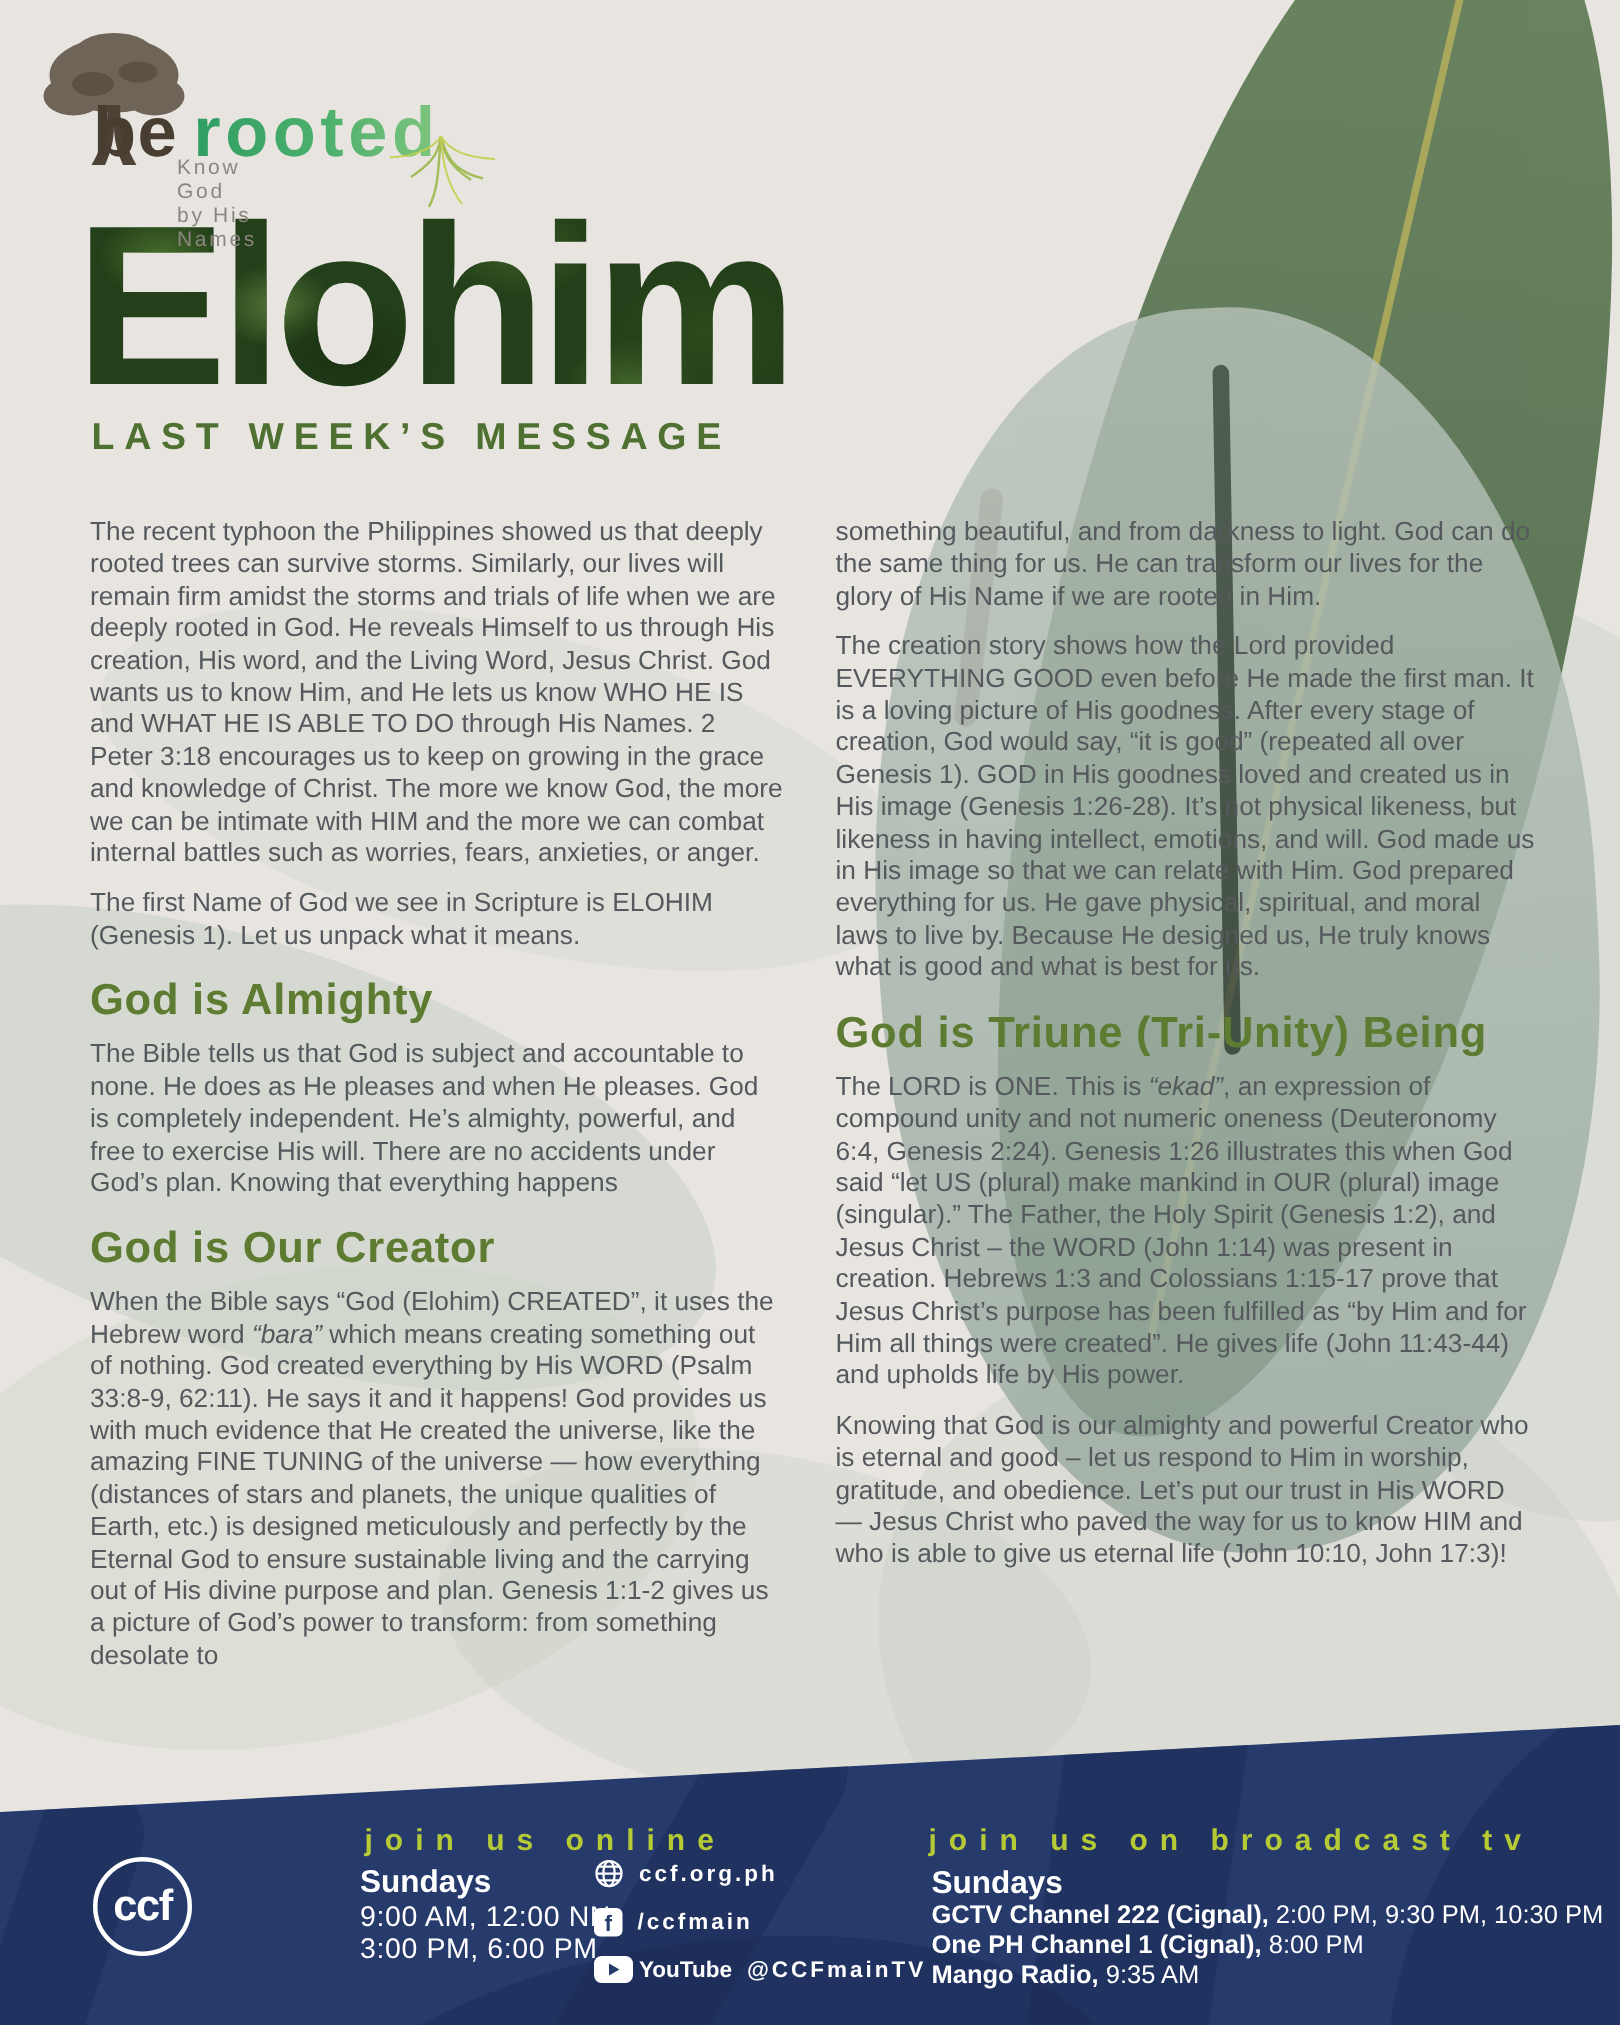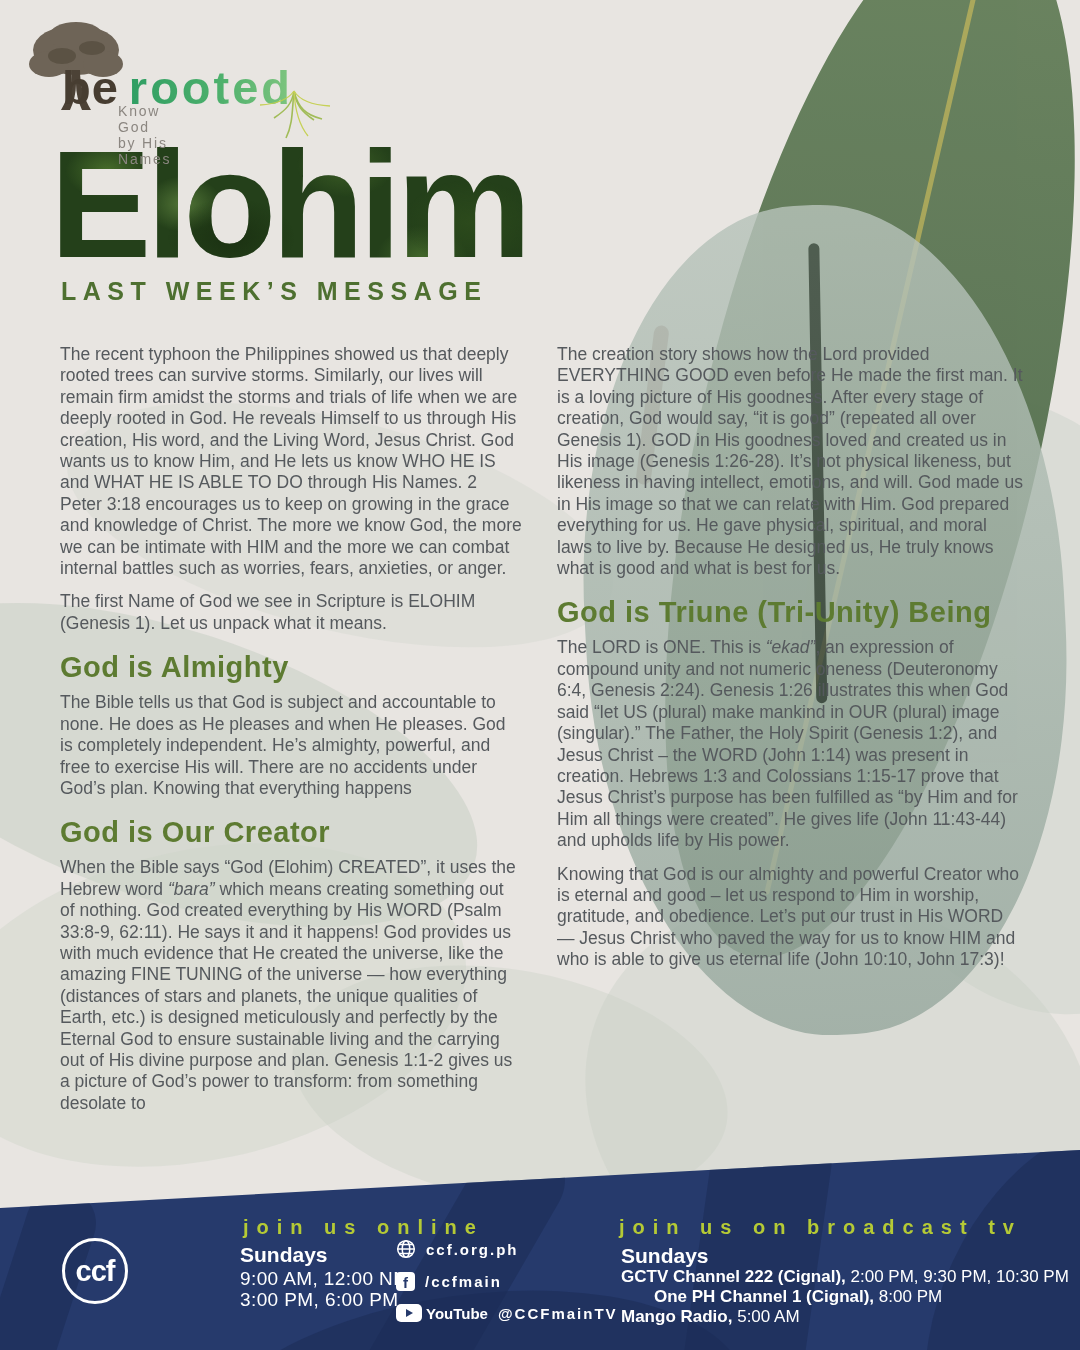--- a/index.html
+++ b/index.html
@@ -120,21 +120,21 @@
   }
   .yt-box{
     width:26px;height:18px;background:#fff;border-radius:5px;position:relative;
   }
   .yt-box::after{
     content:"";position:absolute;left:10px;top:5px;
     border-left:7px solid #263a6c;border-top:4px solid transparent;border-bottom:4px solid transparent;
   }
   .yt-word{font-size:15px;font-weight:700;margin-left:4px;letter-spacing:0;}
   .bc-line{position:absolute;left:621px;font-size:17px;color:#fff;white-space:nowrap;}
-  .bc1{top:117px;} .bc2{top:137px;margin-left:33px;} .bc3{top:157px;}
+  .bc1{top:117px;} .bc2{top:137px;} .bc3{top:157px;}
   .bc-line b{font-weight:700;}
 </style>
 </head>
 <body>
 
 <div class="bg">
   <div class="shape faint6"></div>
   <div class="shape faint4"></div>
   <div class="shape faint1"></div>
   <div class="shape faint2"></div>
@@ -188,20 +188,21 @@
 <div class="col col-left">
   <p>The recent typhoon the Philippines showed us that deeply rooted trees can survive storms. Similarly, our lives will remain firm amidst the storms and trials of life when we are deeply rooted in God. He reveals Himself to us through His creation, His word, and the Living Word, Jesus Christ. God wants us to know Him, and He lets us know WHO HE IS and WHAT HE IS ABLE TO DO through His Names. 2 Peter 3:18 encourages us to keep on growing in the grace and knowledge of Christ. The more we know God, the more we can be intimate with HIM and the more we can combat internal battles such as worries, fears, anxieties, or anger.</p>
   <p>The first Name of God we see in Scripture is ELOHIM (Genesis 1). Let us unpack what it means.</p>
   <h2>God is Almighty</h2>
   <p>The Bible tells us that God is subject and accountable to none. He does as He pleases and when He pleases. God is completely independent. He’s almighty, powerful, and free to exercise His will. There are no accidents under God’s plan. Knowing that everything happens</p>
   <h2>God is Our Creator</h2>
   <p><span>When the Bible says “God (Elohim) CREATED”, it uses the Hebrew word </span><span class="ital">“bara”</span><span> which means creating something out of nothing. God created everything by His WORD (Psalm 33:8-9, 62:11). He says it and it happens! God provides us with much evidence that He created the universe, like the amazing FINE TUNING of the universe — how everything (distances of stars and planets, the unique qualities of Earth, etc.) is designed meticulously and perfectly by the Eternal God to ensure sustainable living and the carrying out of His divine purpose and plan. Genesis 1:1-2 gives us a picture of God’s power to transform: from something desolate to</span></p>
 </div>
 
 <div class="col col-right">
+  <p>something beautiful, and from darkness to light. God can do the same thing for us. He can transform our lives for the glory of His Name if we are rooted in Him.</p>
   <p>The creation story shows how the Lord provided EVERYTHING GOOD even before He made the first man. It is a loving picture of His goodness. After every stage of creation, God would say, “it is good” (repeated all over Genesis 1). GOD in His goodness loved and created us in His image (Genesis 1:26-28). It’s not physical likeness, but likeness in having intellect, emotions, and will. God made us in His image so that we can relate with Him. God prepared everything for us. He gave physical, spiritual, and moral laws to live by. Because He designed us, He truly knows what is good and what is best for us.</p>
   <h2>God is Triune (Tri-Unity) Being</h2>
   <p><span>The LORD is ONE. This is </span><span class="ital">“ekad”</span><span>, an expression of compound unity and not numeric oneness (Deuteronomy 6:4, Genesis 2:24). Genesis 1:26 illustrates this when God said “let US (plural) make mankind in OUR (plural) image (singular).” The Father, the Holy Spirit (Genesis 1:2), and Jesus Christ – the WORD (John 1:14) was present in creation. Hebrews 1:3 and Colossians 1:15-17 prove that Jesus Christ’s purpose has been fulfilled as “by Him and for Him all things were created”. He gives life (John 11:43-44) and upholds life by His power.</span></p>
   <p>Knowing that God is our almighty and powerful Creator who is eternal and good – let us respond to Him in worship, gratitude, and obedience. Let’s put our trust in His WORD — Jesus Christ who paved the way for us to know HIM and who is able to give us eternal life (John 10:10, John 17:3)!</p>
 </div>
 
 <div class="footer">
   <div class="sil sil1"></div>
   <div class="sil sil2"></div>
   <div class="sil sil3"></div>
@@ -234,14 +235,14 @@
       <div class="yt-box"></div>
       <span class="yt-word">YouTube</span>
       <span class="txt">@CCFmainTV</span>
     </div>
   </div>
 
   <div class="f-head broadcast">join us on broadcast tv</div>
   <div class="f-day day-broadcast">Sundays</div>
   <div class="bc-line bc1"><b>GCTV Channel 222 (Cignal),</b><span> 2:00 PM, 9:30 PM, 10:30 PM</span></div>
   <div class="bc-line bc2"><b>One PH Channel 1 (Cignal),</b><span> 8:00 PM</span></div>
-  <div class="bc-line bc3"><b>Mango Radio,</b><span> 5:00 AM</span></div>
+  <div class="bc-line bc3"><b>Mango Radio,</b><span> 9:35 AM</span></div>
 </div>
 
 </body></html>

